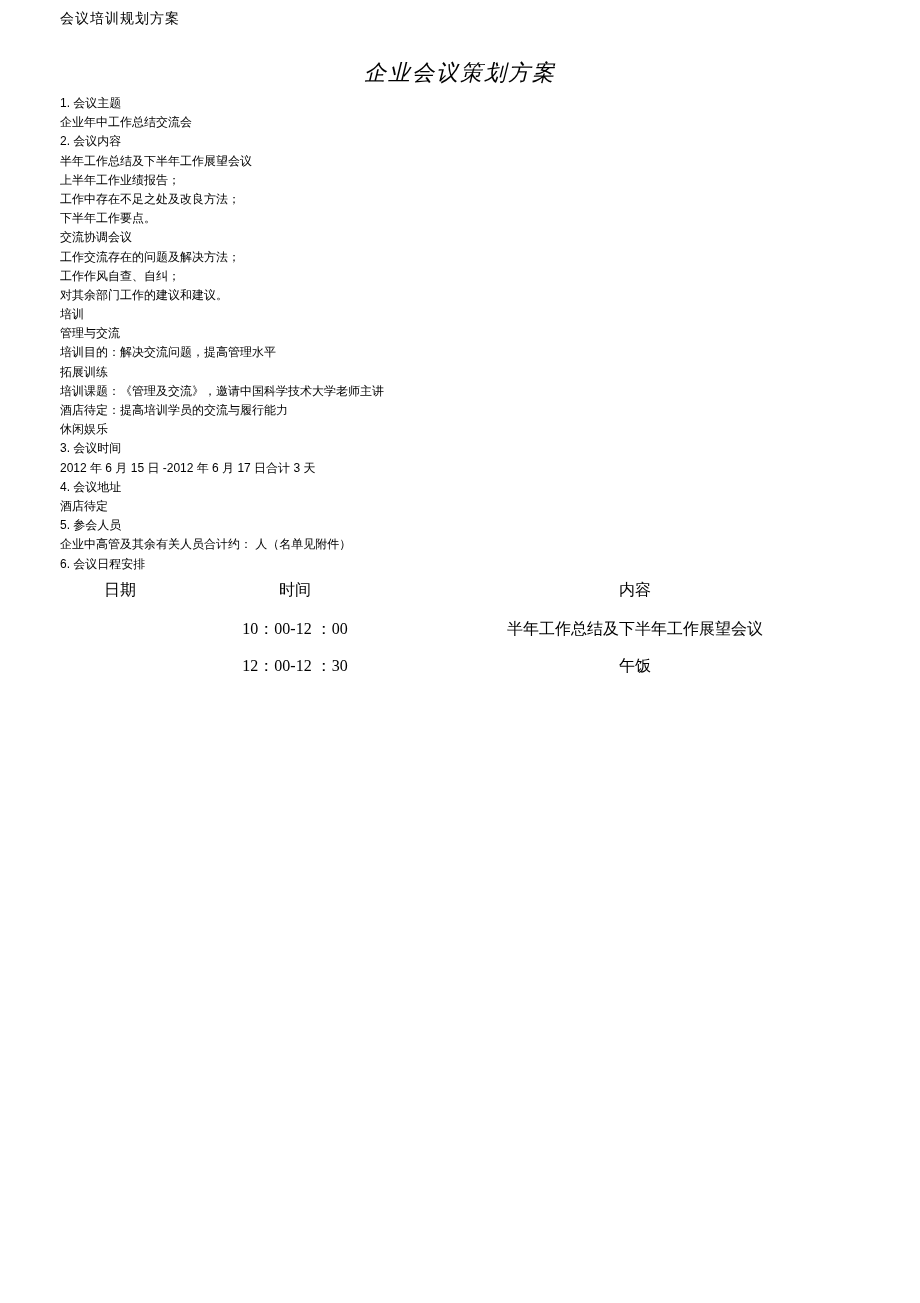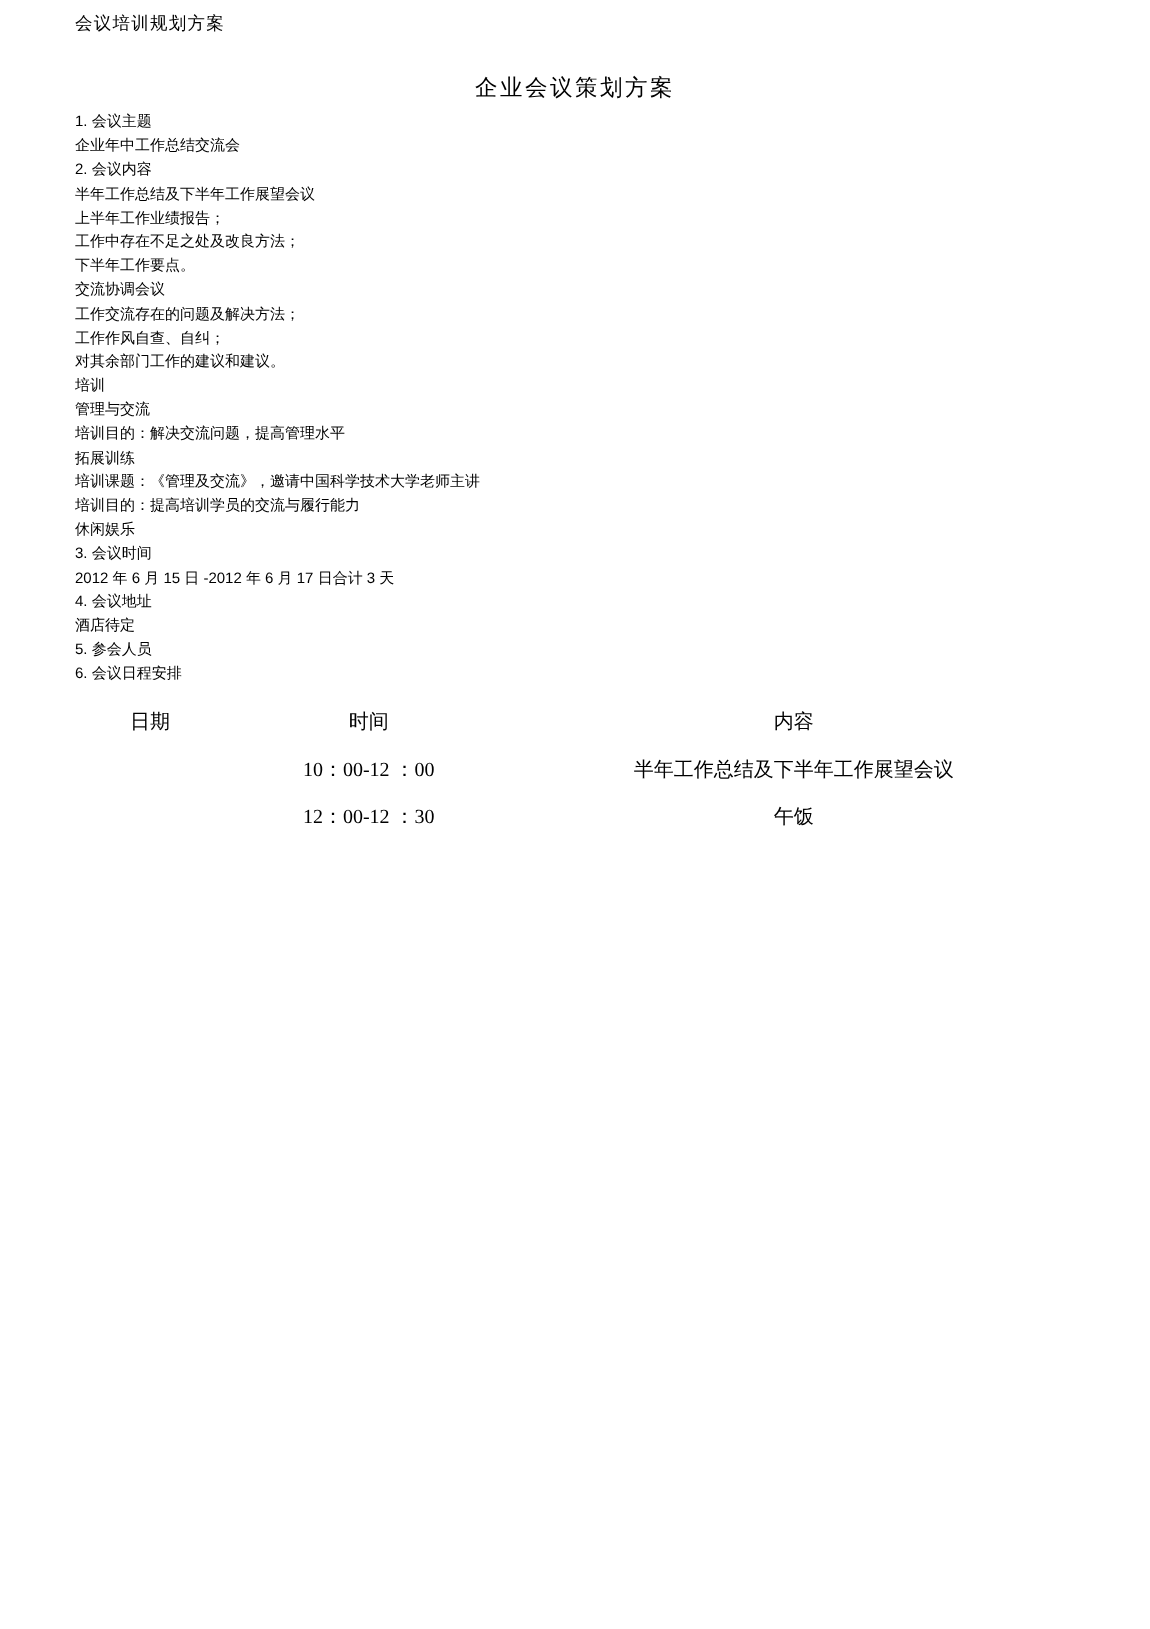--- a/index.html
+++ b/index.html
@@ -15,36 +15,37 @@
       box-sizing: border-box;
     }
     .header {
       text-align: left;
       font-size: 14px;
       margin-bottom: 30px;
       letter-spacing: 1px;
     }
     .title {
       text-align: center;
-      font-size: 18px;
+      font-size: 22px;
       font-weight: normal;
       margin-bottom: 6px;
       letter-spacing: 2px;
+      font-style: italic;
     }
     .line {
       font-size: 12px;
       line-height: 1.6;
       margin: 0;
       font-family: Arial, "SimSun", sans-serif;
     }
     table.schedule {
       border-collapse: collapse;
       width: 100%;
       font-size: 16px;
-      margin-top: 14px;
+      margin-top: 2px;
     }
     table.schedule td {
       padding: 8px 4px;
       text-align: center;
       vertical-align: top;
     }
     table.schedule th {
       padding: 4px 4px 10px 4px;
       text-align: center;
       font-weight: normal;
@@ -71,30 +72,31 @@
   <p class="line">下半年工作要点。</p>
   <p class="line">交流协调会议</p>
   <p class="line">工作交流存在的问题及解决方法；</p>
   <p class="line">工作作风自查、自纠；</p>
   <p class="line">对其余部门工作的建议和建议。</p>
   <p class="line">培训</p>
   <p class="line">管理与交流</p>
   <p class="line">培训目的：解决交流问题，提高管理水平</p>
   <p class="line">拓展训练</p>
   <p class="line">培训课题：《管理及交流》，邀请中国科学技术大学老师主讲</p>
-  <p class="line">培训目的：提高培训学员的交流与履行能力</p>
+  <p class="line">酒店待定：提高培训学员的交流与履行能力</p>
   <p class="line">休闲娱乐</p>
 
   <p class="line">3. 会议时间</p>
   <p class="line">2012 年 6 月 15 日 -2012 年 6 月 17 日合计 3 天</p>
 
   <p class="line">4. 会议地址</p>
   <p class="line">酒店待定</p>
 
   <p class="line">5. 参会人员</p>
+  <p class="line">企业中高管及其余有关人员合计约：            人（名单见附件）</p>
 
   <p class="line">6. 会议日程安排</p>
 
   <table class="schedule">
     <colgroup>
       <col class="col-date">
       <col class="col-time">
       <col class="col-content">
     </colgroup>
     <thead>

